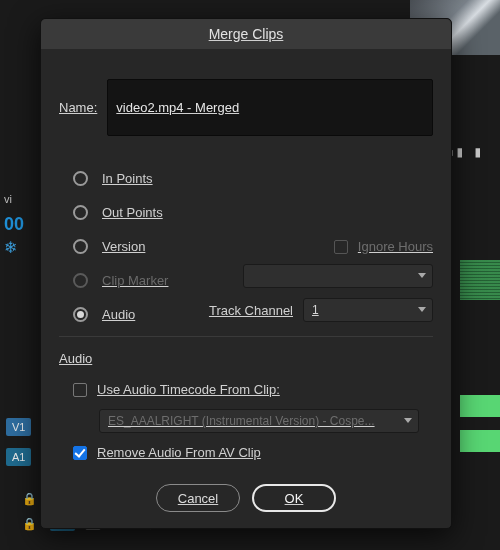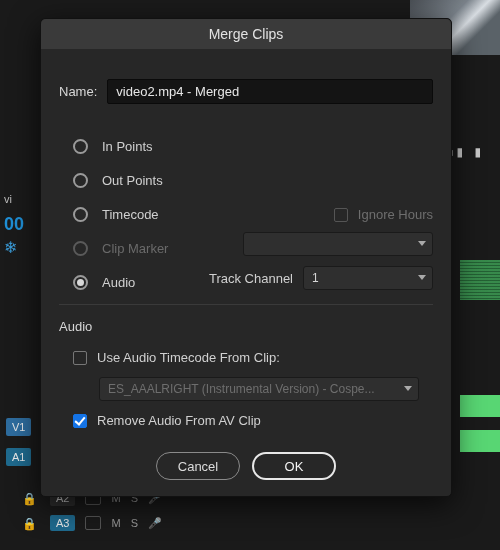--- a/index.html
+++ b/index.html
@@ -36,32 +36,33 @@
   .bg .a2chip { background:#2e2e2e; color:#ccc; padding:2px 6px; font-size:11px; border-radius:2px; }
   .bg .a3chip { background:#1f6a8e; color:#e8e8e8; padding:2px 6px; font-size:11px; border-radius:2px; }
   .bg .lock { position:absolute; top:492px; left:22px; color:#777; font-size:12px; }
   .bg .lock2 { position:absolute; top:517px; left:22px; color:#777; font-size:12px; }
 
   
   .dialog {
     position: absolute; left: 40px; top: 18px; width: 412px;
     background: #272727; border: 1px solid #111; border-radius: 5px;
     box-shadow: 0 8px 30px rgba(0,0,0,.7);
+    text-decoration: underline;
   }
   .titlebar {
     height: 30px; background: #3a3a3a; border-radius: 5px 5px 0 0;
     display:flex; align-items:center; justify-content:center;
     color:#e2e2e2; font-size:14px;
   }
   .body { padding: 14px 18px 16px 18px; }
   .namerow { display:flex; align-items:center; gap:10px; margin-bottom:16px;margin-top:16px; }
   .namerow label { color:#d8d8d8; }
   .namefield {
     flex:1; background:#141414; border:1px solid #0a0a0a; color:#e6e6e6;
-    padding:4px 8px; font-size:13px; border-radius:2px;
+    padding:20px 8px; font-size:13px; border-radius:2px;
   }
 
   .group-label { color:#d6d6d6; margin-bottom:10px; }
   .sync { padding-left:14px; margin-bottom:14px; }
   .opt { display:flex; align-items:flex-end; height:34px; gap:14px; }
   .radio {
     width:15px; height:15px; border:2px solid #9a9a9a; border-radius:50%;
     display:inline-block; position:relative; flex-shrink:0;
   }
   .radio.disabled { border-color:#5a5a5a; }
@@ -162,21 +163,21 @@
         <span class="olabel">In Points</span>
       </div>
 
       <div class="opt">
         <span class="radio"></span>
         <span class="olabel">Out Points</span>
       </div>
 
       <div class="opt">
         <span class="radio"></span>
-        <span class="olabel">Timecode</span>
+        <span class="olabel">Version</span>
         <div class="rhs">
           <span class="chk disabled"></span>
           <span class="mut">Ignore Hours</span>
         </div>
       </div>
 
       <div class="opt disabled">
         <span class="radio disabled"></span>
         <span class="olabel">Clip Marker</span>
         <div class="rhs">

